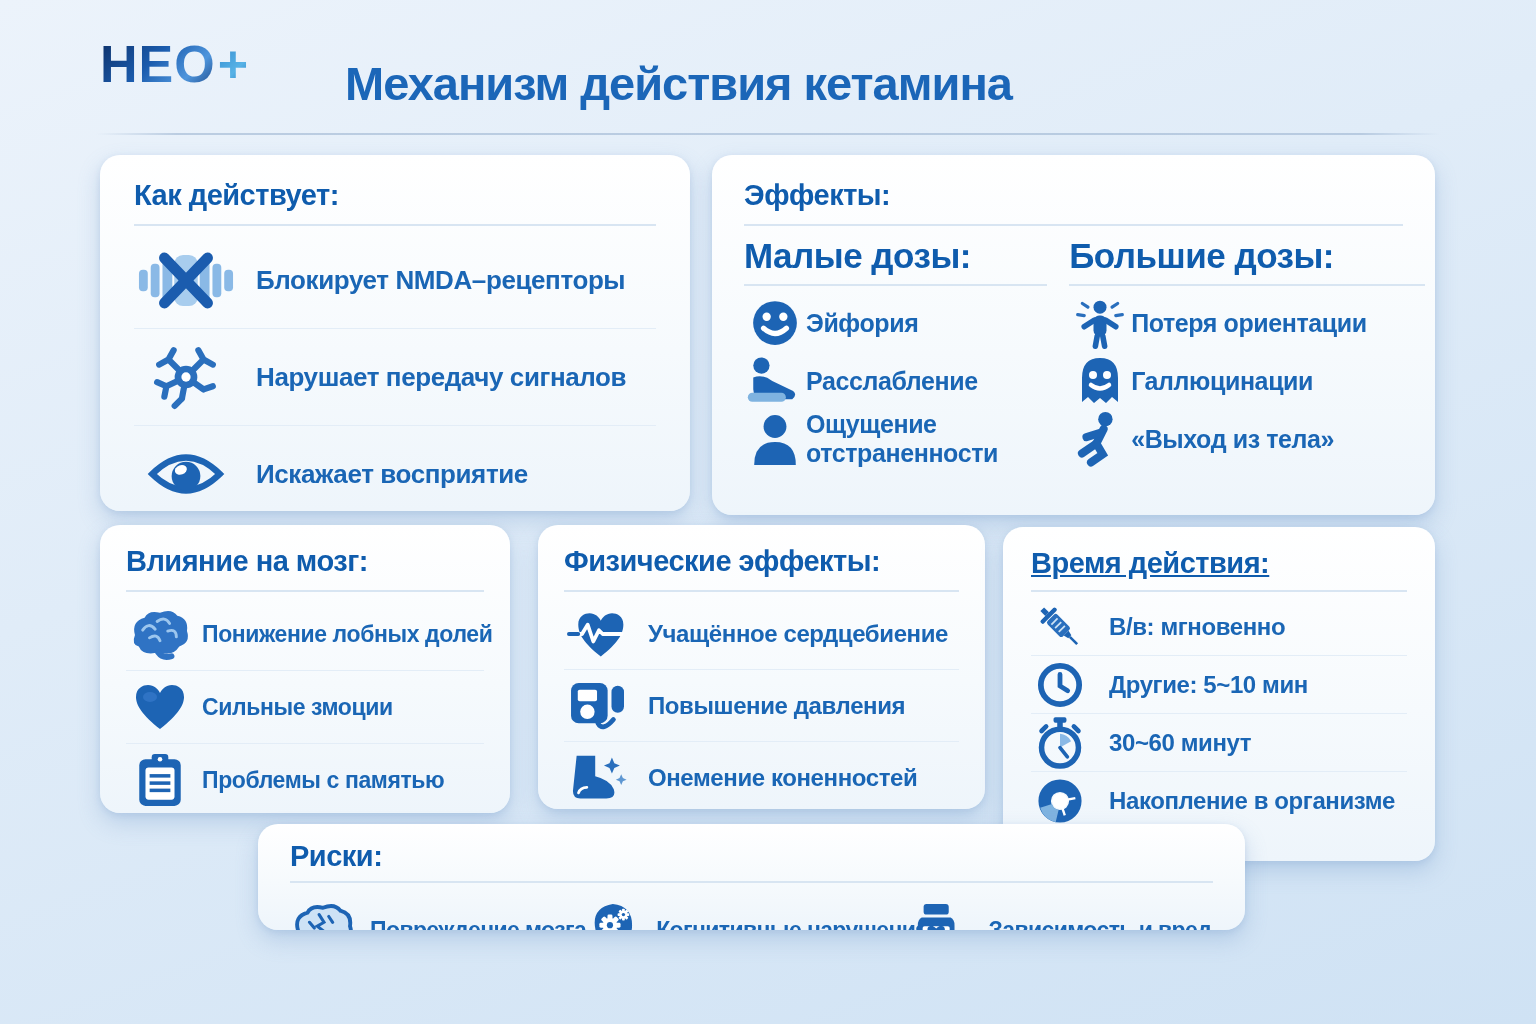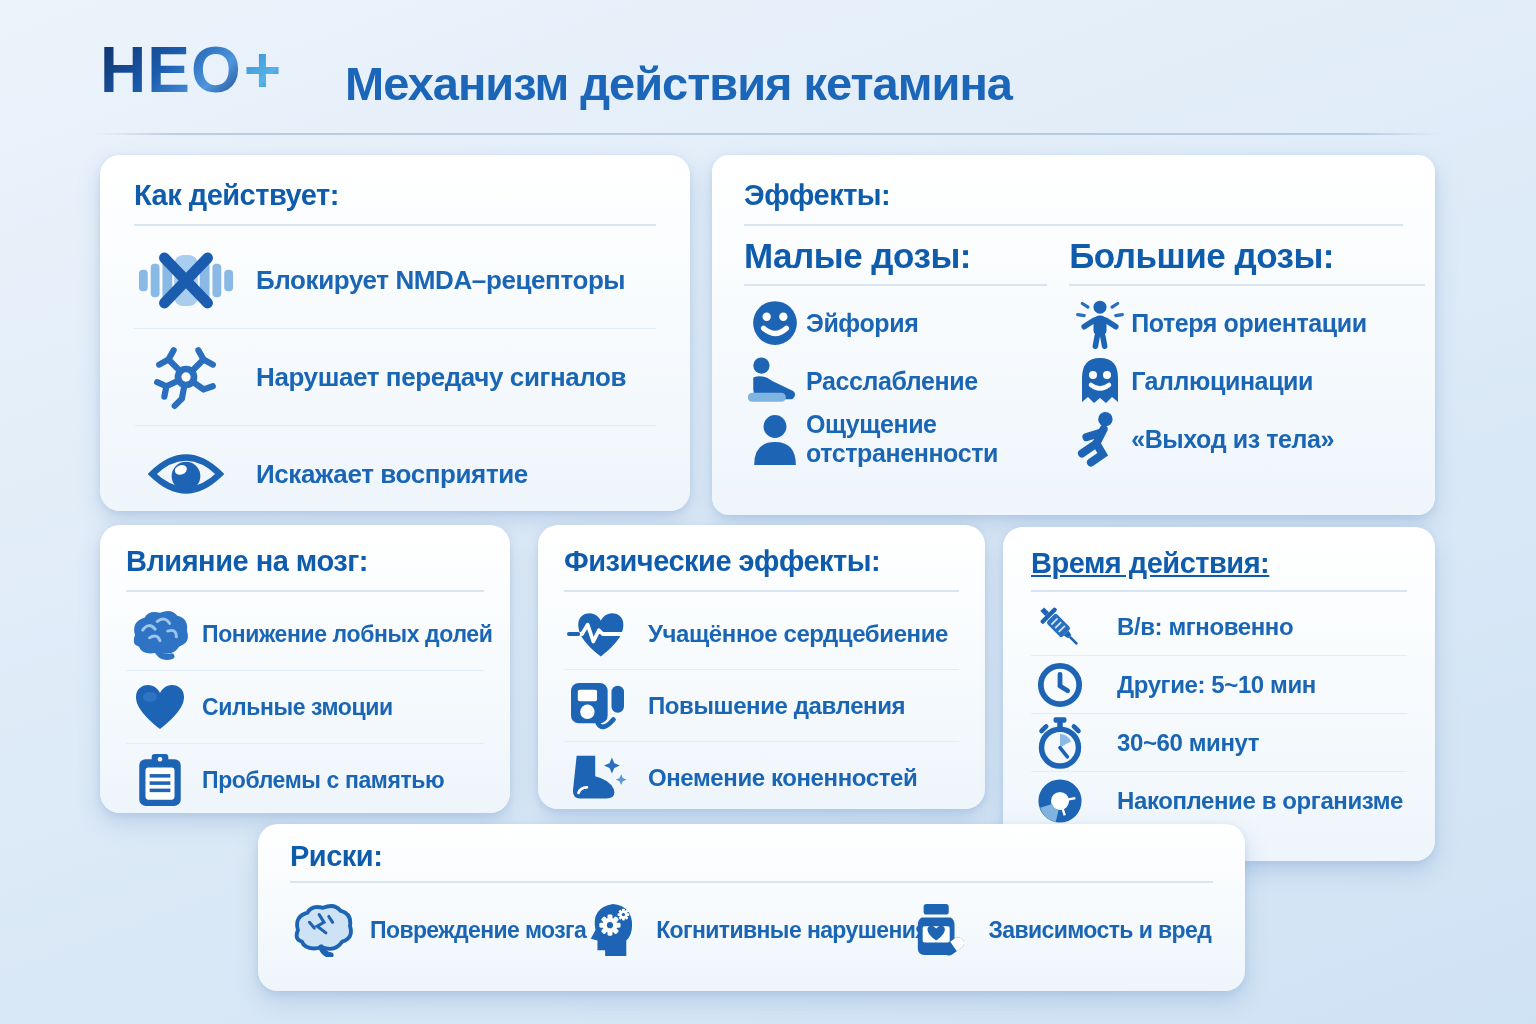--- a/index.html
+++ b/index.html
@@ -1,20 +1,20 @@
 <!DOCTYPE html>
 <html lang="ru"><head>
 <meta charset="utf-8">
 <style>
   html,body{margin:0;padding:0;}
   body{font-family:"Liberation Sans","DejaVu Sans",sans-serif;}
   .canvas{position:relative;width:1536px;height:1024px;overflow:hidden;
     background:linear-gradient(160deg,#ecf3fb 0%,#e0ecf8 40%,#cfe2f4 100%);}
   
-  .logo{position:absolute;left:100px;top:38px;font-size:64px;font-weight:bold;
+  .logo{position:absolute;left:100px;top:38px;font-size:52px;font-weight:bold;
     letter-spacing:1px;line-height:1;display:flex;align-items:center;}
   .logo .word{background:linear-gradient(135deg,#0d2f66 0%,#1b5cae 45%,#4f96dd 75%,#163e7e 100%);
     -webkit-background-clip:text;background-clip:text;color:transparent;font-weight:bold;}
   .logo .plus{background:linear-gradient(135deg,#2f86cc 0%,#57b2e6 60%,#1b6cb4 100%);
     -webkit-background-clip:text;background-clip:text;color:transparent;font-weight:bold;margin-left:2px;}
   .page-title{position:absolute;left:345px;top:56px;font-size:47px;font-weight:bold;
     color:#1b66b8;letter-spacing:-1px;}
   .header-rule{position:absolute;left:96px;top:133px;width:1344px;height:2px;
     background:linear-gradient(90deg,rgba(150,175,205,0),rgba(150,175,205,.55) 6%,rgba(150,175,205,.55) 94%,rgba(150,175,205,0));}
   
@@ -27,41 +27,41 @@
   .row{display:flex;align-items:center;}
   .row + .row{border-top:1px solid #e3edf7;}
   .icon{display:flex;align-items:center;justify-content:center;flex:0 0 auto;}
   .lbl{font-weight:bold;color:#1a66b5;letter-spacing:-0.4px;white-space:nowrap;}
   .lbl.wrap{white-space:normal;line-height:1.15;}
   
   #card-how{left:100px;top:155px;width:590px;height:356px;padding:24px 34px;}
   #card-how .row{height:96px;gap:18px;}
   #card-how .icon{width:104px;}
   #card-how .lbl{font-size:26px;}
-  #card-effects{left:712px;top:155px;width:723px;height:360px;padding:24px 32px;border-radius:17px;}
+  #card-effects{left:712px;top:155px;width:723px;height:360px;padding:24px 32px;}
   .cols{display:grid;grid-template-columns:46% 54%;column-gap:22px;margin-top:10px;}
   .subhead{font-weight:bold;color:#0f5cad;font-size:35px;letter-spacing:-0.5px;
     padding-bottom:8px;border-bottom:2px solid #d8e5f2;margin-bottom:8px;}
   .col .row{min-height:58px;border:none;}
   .col .lbl{font-size:25px;}
   .col .icon{width:62px;}
   #card-brain{left:100px;top:525px;width:410px;height:288px;padding:20px 26px;}
   #card-brain .row{height:72px;gap:8px;}
   #card-brain .icon{width:68px;}
   #card-brain .lbl{font-size:23px;}
   #card-physical{left:538px;top:525px;width:447px;height:284px;padding:20px 26px;}
   #card-physical .row{height:71px;gap:16px;}
   #card-physical .icon{width:68px;}
   #card-physical .lbl{font-size:24px;}
   #card-duration{left:1003px;top:527px;width:432px;height:334px;padding:20px 28px;}
   #card-duration .card-title{padding-bottom:10px;text-decoration:underline;}
-  #card-duration .row{height:57px;gap:28px;}
+  #card-duration .row{height:57px;gap:20px;}
   #card-duration .icon{width:58px;}
   #card-duration .lbl{font-size:24px;}
-  #card-risks{left:258px;top:824px;width:987px;height:167px;padding:16px 32px;}
+  #card-risks{left:258px;top:824px;width:987px;height:106px;padding:16px 32px;}
   #card-risks .card-title{padding-bottom:8px;margin-bottom:4px;}
   .risk-grid{display:grid;grid-template-columns:31% 36% 33%;align-items:center;height:86px;}
   .risk-grid .row{border:none;gap:14px;height:86px;}
   .risk-grid .icon{width:66px;}
   .risk-grid .lbl{font-size:23px;letter-spacing:-0.6px;}
 </style>
 </head>
 <body>
 
 <div class="canvas">

